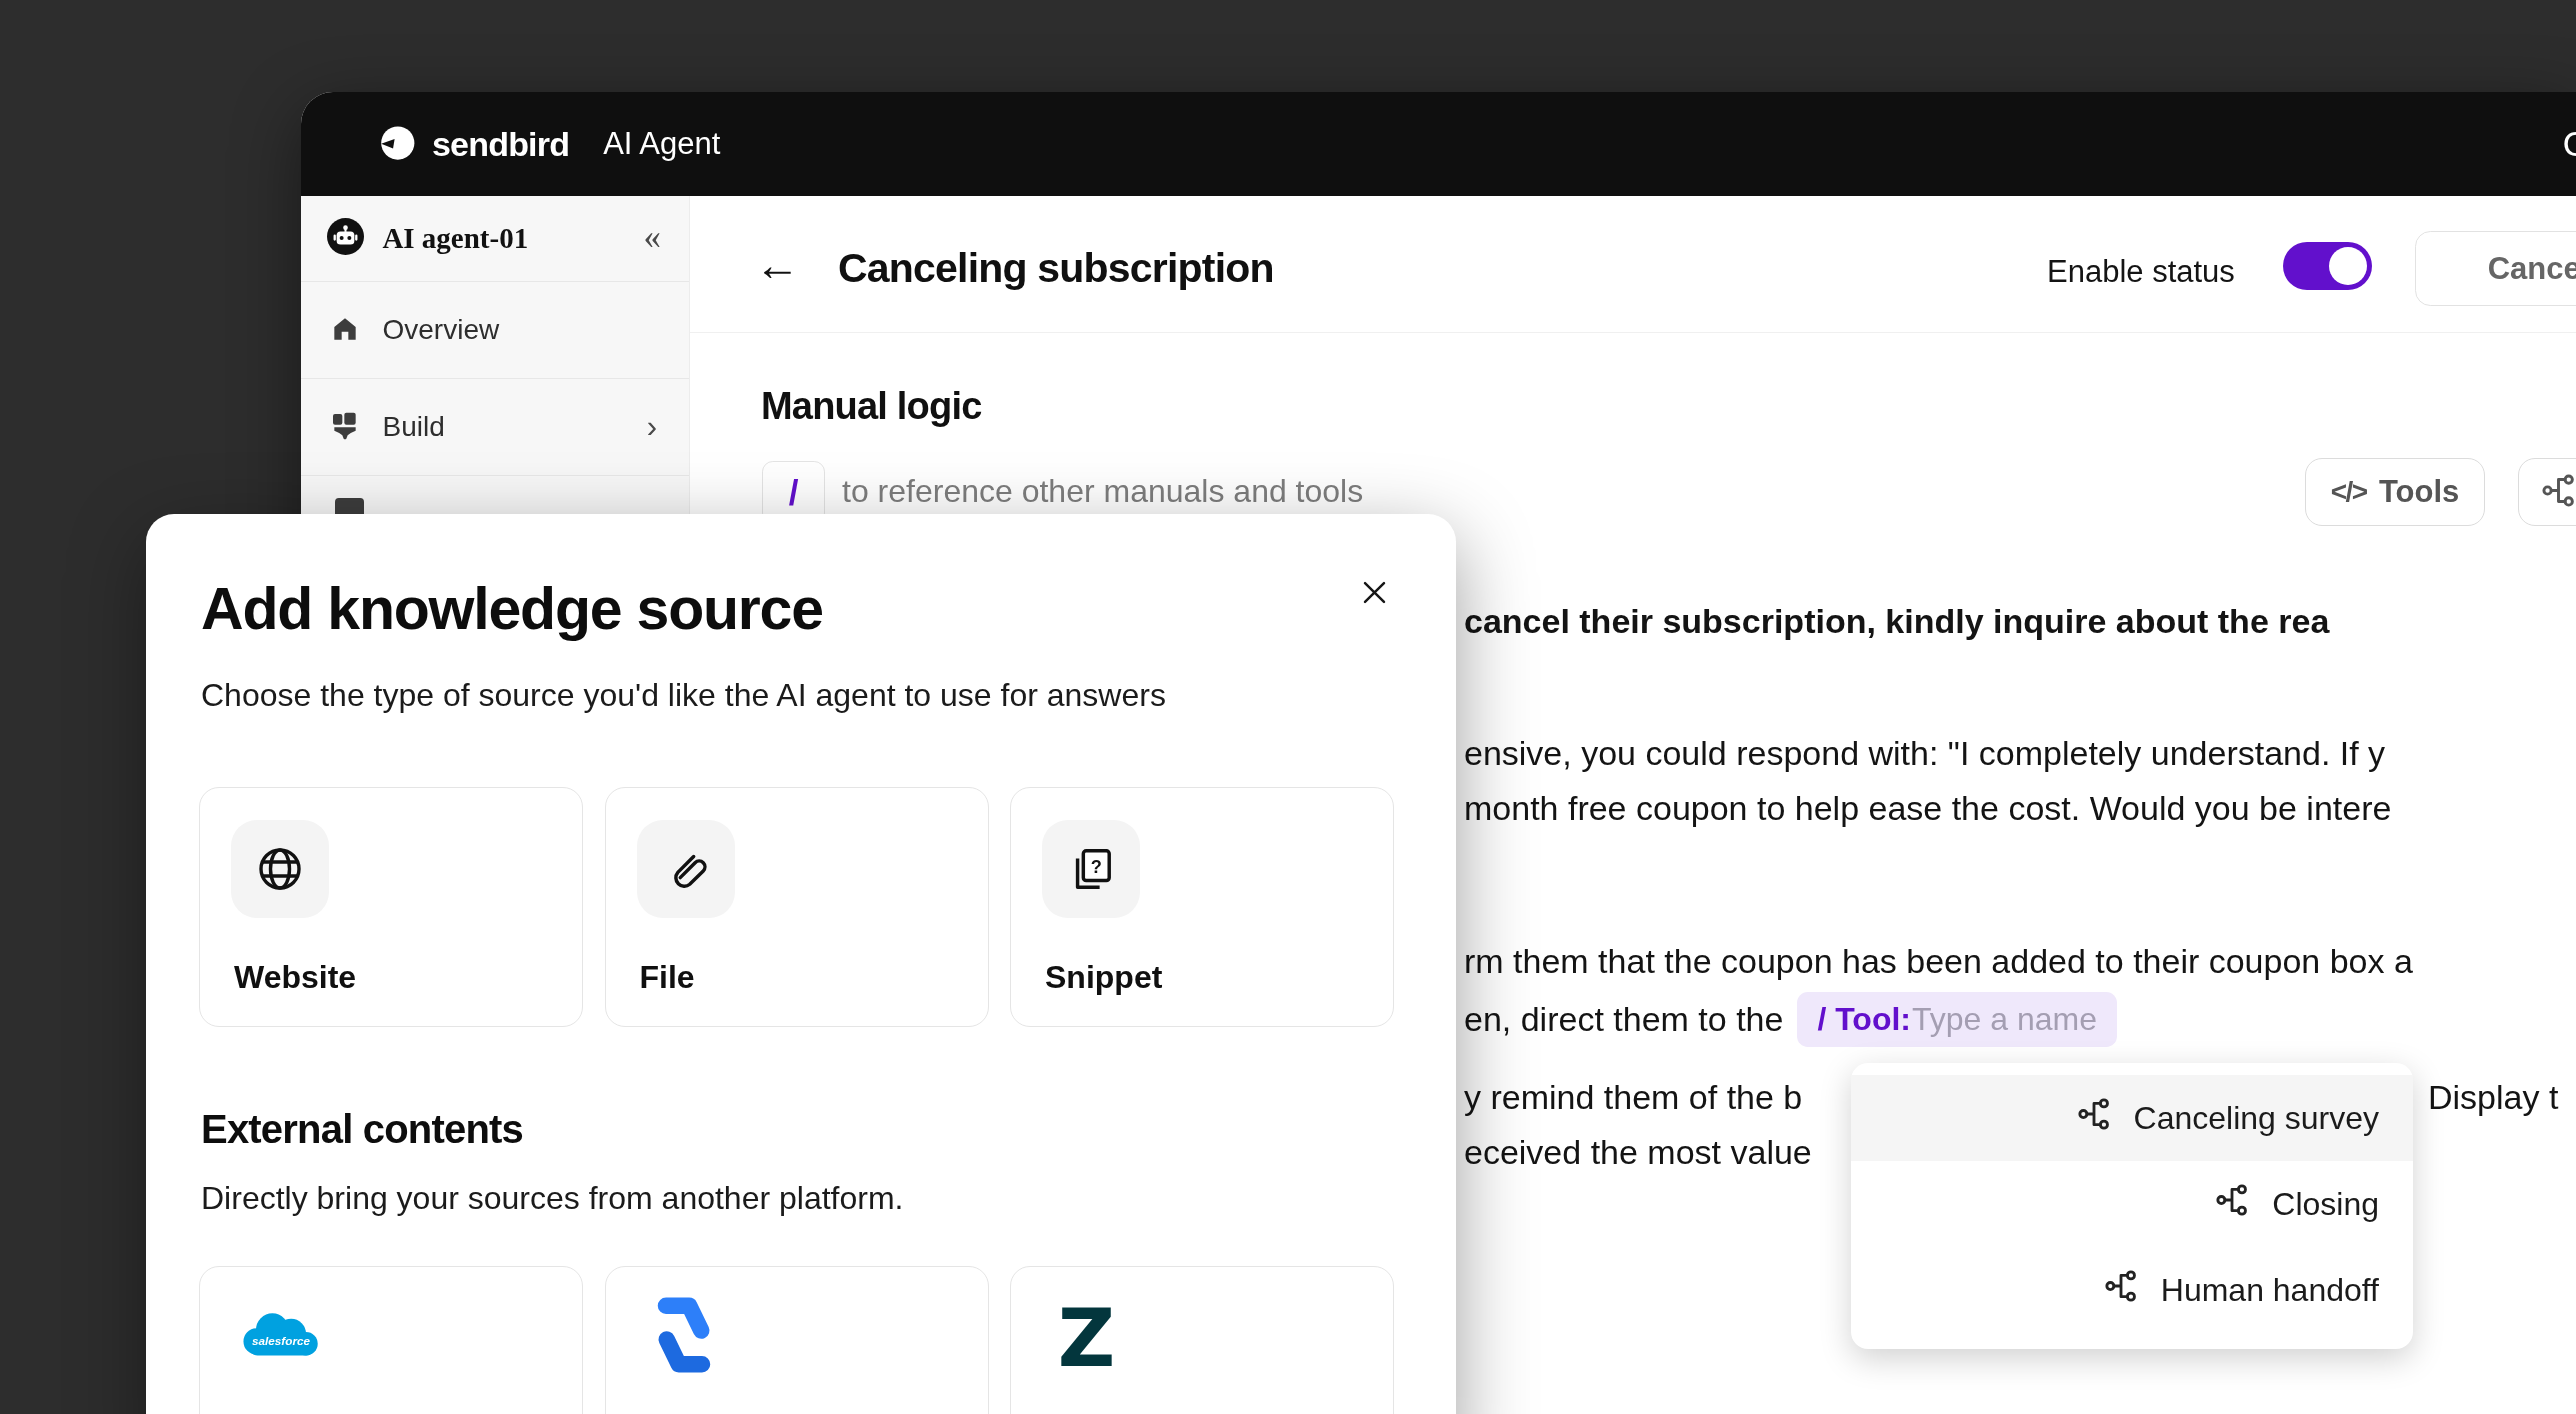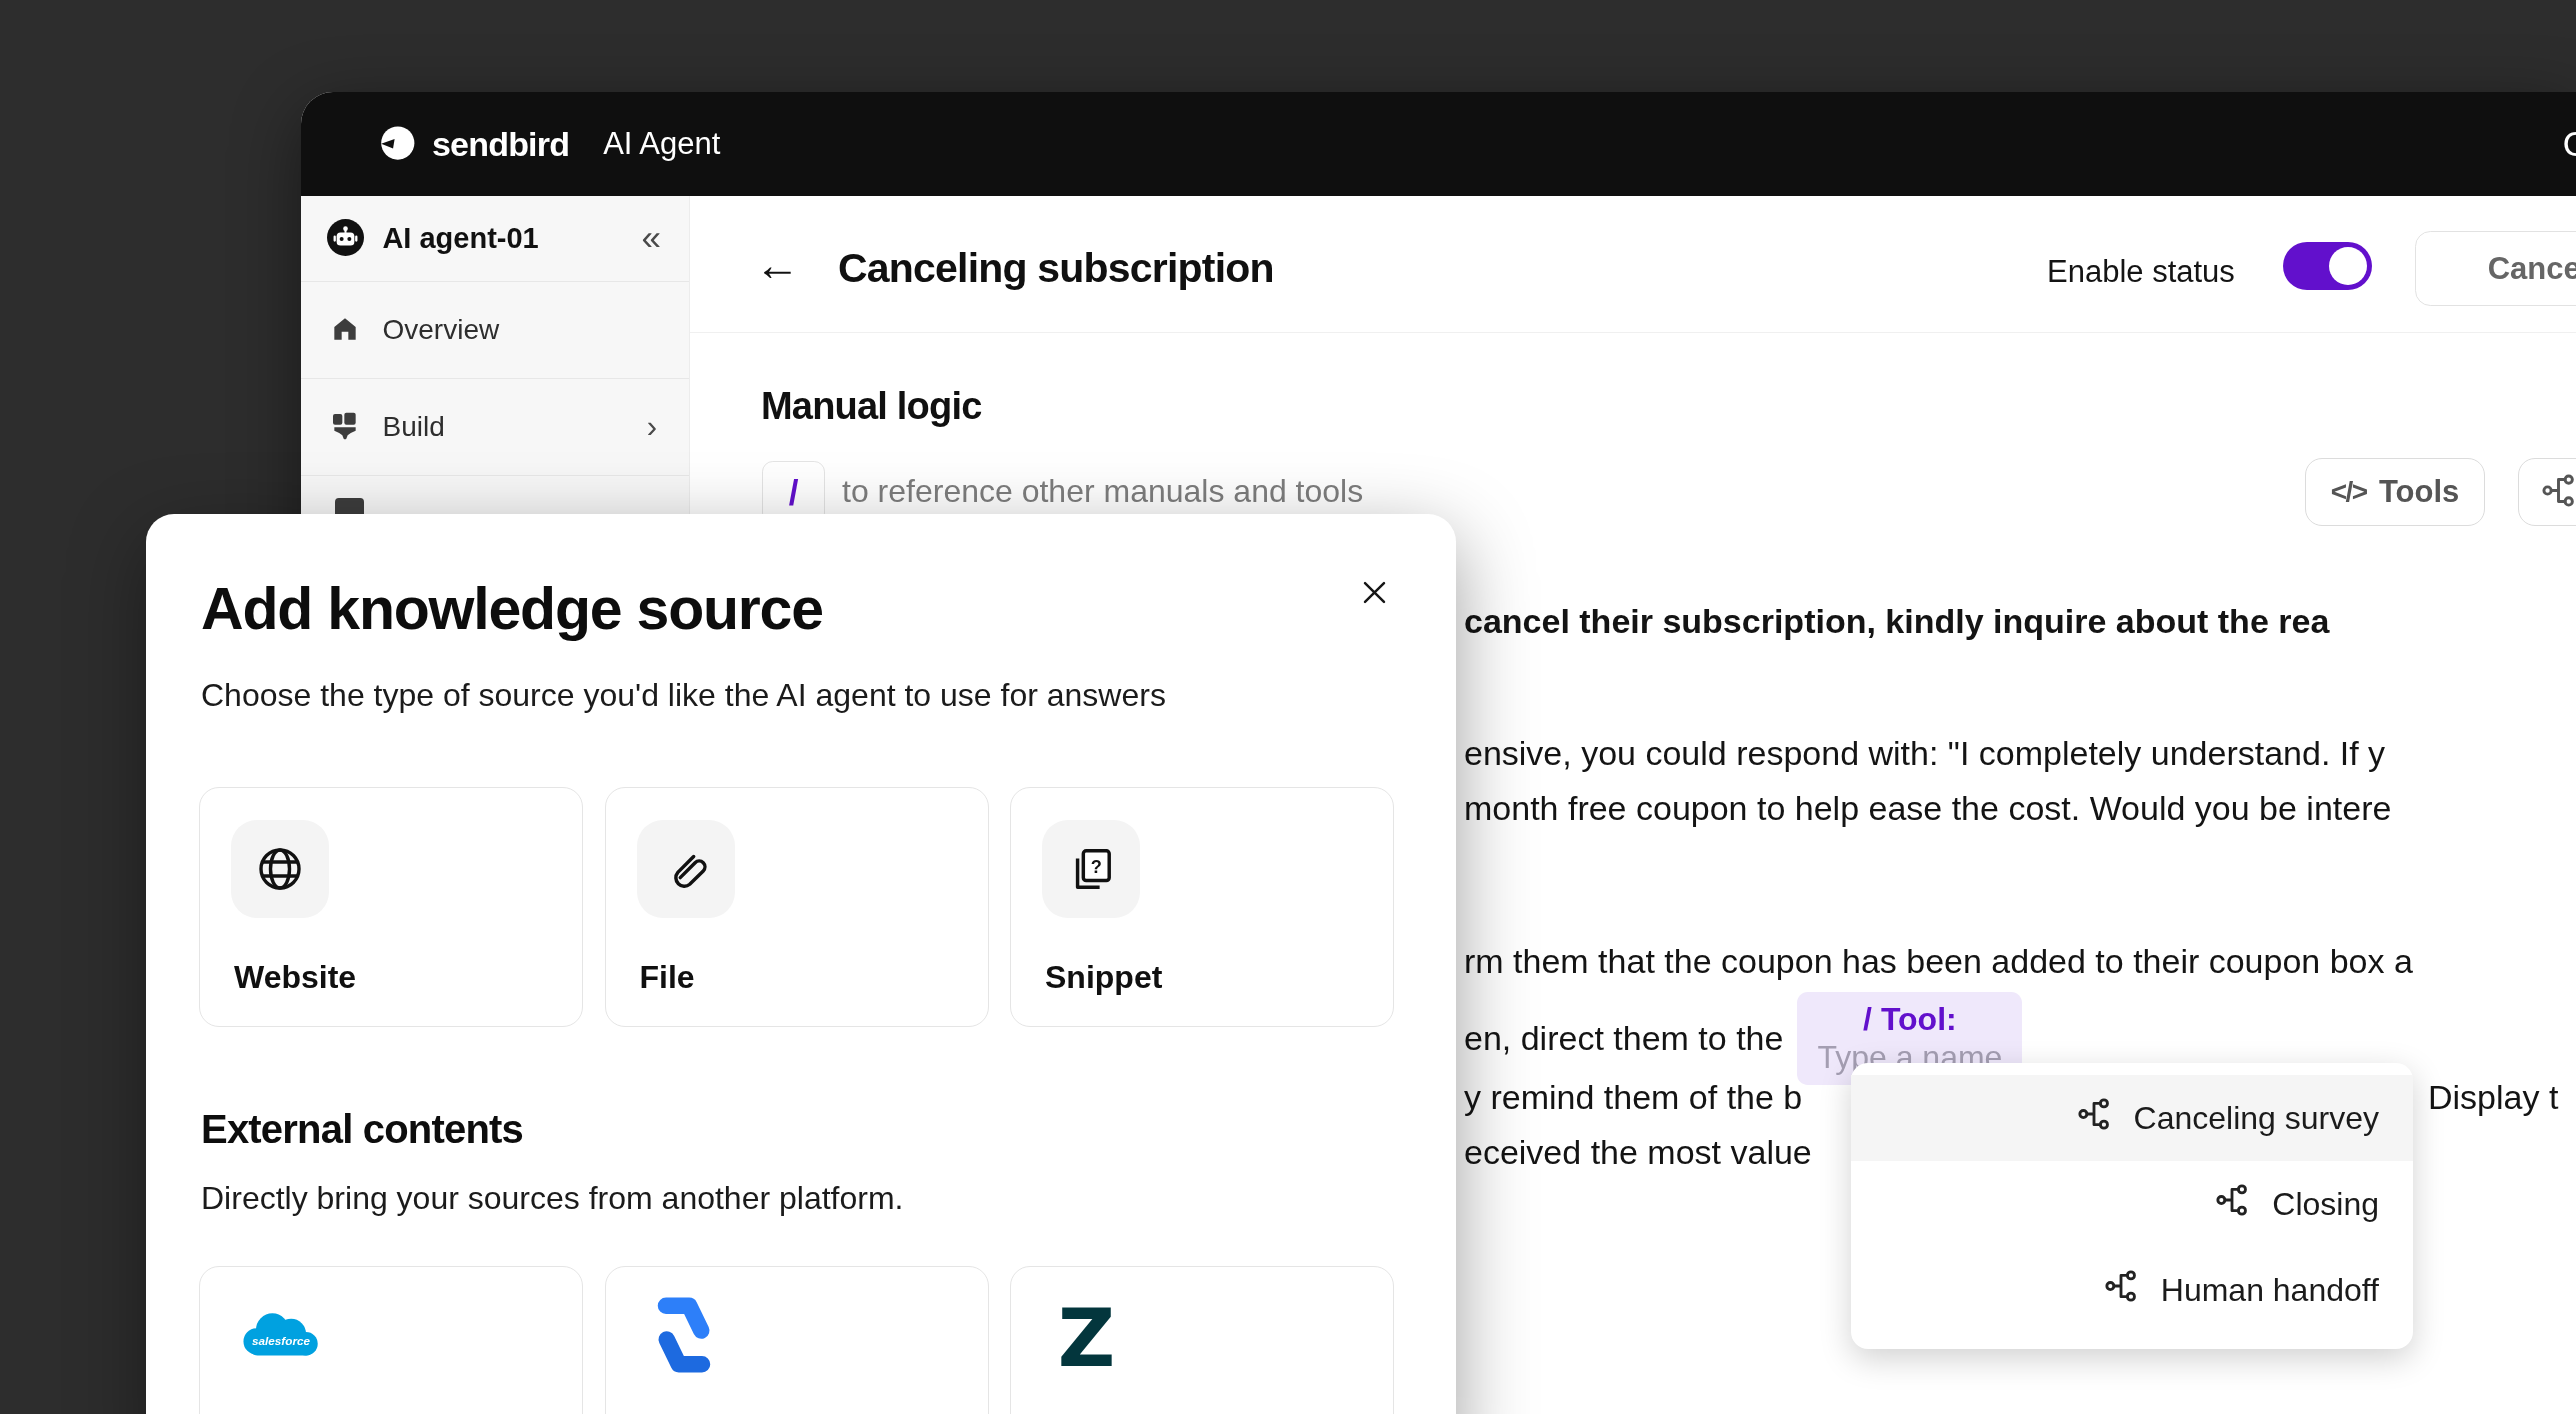--- a/index.html
+++ b/index.html
@@ -22,21 +22,21 @@
   }
   .logo-text { color:#fff; font-size:34px; font-weight:800; letter-spacing:-0.8px; margin-left:16px; }
   .product-text { color:#fff; font-size:31px; font-weight:400; margin-left:34px; }
   .topbar-partial { position:absolute; right:-14px; top:50%; transform:translateY(-50%); color:#fff; font-size:35px; }
 
   
   .sidebar {
     position:absolute; left:0; top:104px; width:389px; height:1218px;
     background:#f7f7f7; border-right:0.8px solid #ececec;
   }
-  .agent-row { height:86px; display:flex; align-items:center; padding:0 26px; gap:18.4px; border-bottom:0.8px solid #e7e7e7; position:relative; }
+  .agent-row { height:86px; display:flex; align-items:center; padding:0 26px; gap:18.4px; border-bottom:0.8px solid #e7e7e7; position:relative;font-family:Liberation Serif, serif; }
   .agent-name { font-size:29px; font-weight:700; color:#111; }
   .collapse-btn { position:absolute; right:28px; top:50%; transform:translateY(-54%); font-size:35px; color:#4a4a4a; }
   .nav-item { height:97px; display:flex; align-items:center; padding:0 28px; gap:21.5px; border-bottom:0.8px solid #e7e7e7; position:relative; }
   .nav-label { font-size:28px; font-weight:400; color:#2e2e2e; }
   .nav-chevron { position:absolute; right:32px; font-size:31px; color:#4a4a4a; }
   .partial-icon { position:absolute; left:34px; top:302px; width:29px; height:17px; background:#3d3d3d; border-radius:3.8px 3.8px 0 0; }
 
   
   .page-header {
     position:absolute; left:389px; top:104px; right:0; height:137px; background:#fff;
@@ -76,21 +76,21 @@
     position:absolute; left:1828px; top:125px; width:115px; height:68px;
     border:1.5px solid #dcdcdc; border-radius:17px; background:#fff;
     display:flex; align-items:center; padding-left:21.5px;
   }
 
   .text-line { position:absolute; left:774px; font-size:34px; color:#141414; white-space:nowrap; }
   .text-line.bold { font-weight:700; }
   .line-row { display:flex; align-items:center; gap:14px; }
   .tool-pill {
     display:inline-flex; align-items:center; gap:1px;
-    background:#efe8fb; border-radius:10.8px; padding:9.2px 20px; font-size:32px;flex-direction:column;
+    background:#efe8fb; border-radius:10.8px; padding:9.2px 20px; font-size:32px;
   }
   .pill-trigger { color:#6210CC; font-weight:700; }
   .pill-placeholder { color:#a49eb2; }
 
   .dropdown {
     position:absolute; left:1161px; top:730px; width:562px; height:286px;
     background:#fff; border-radius:17px; box-shadow:0 9.2px 32px rgba(0,0,0,.18);
     padding:12.3px 0; z-index:5;
   }
   .dd-item { height:86px; display:flex; align-items:center; padding:0 34px; gap:23px; font-size:32px; color:#1b1b1b;justify-content:flex-end; }

